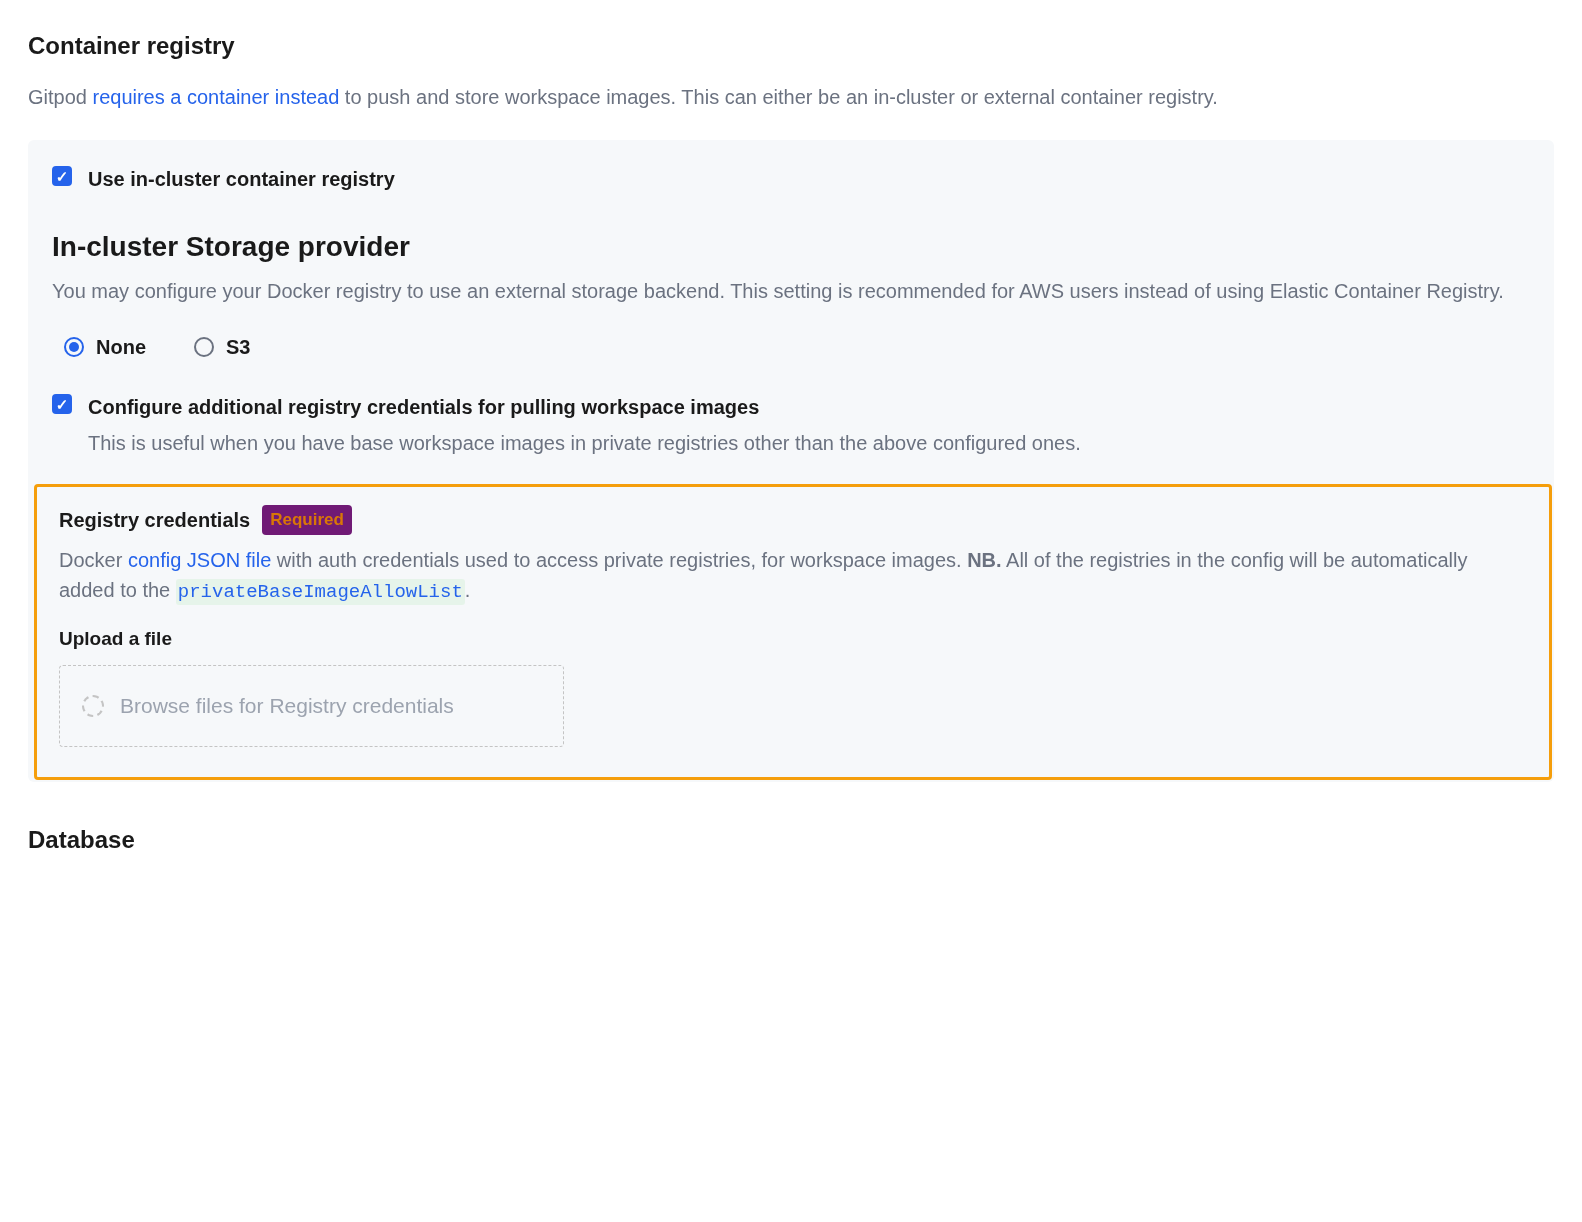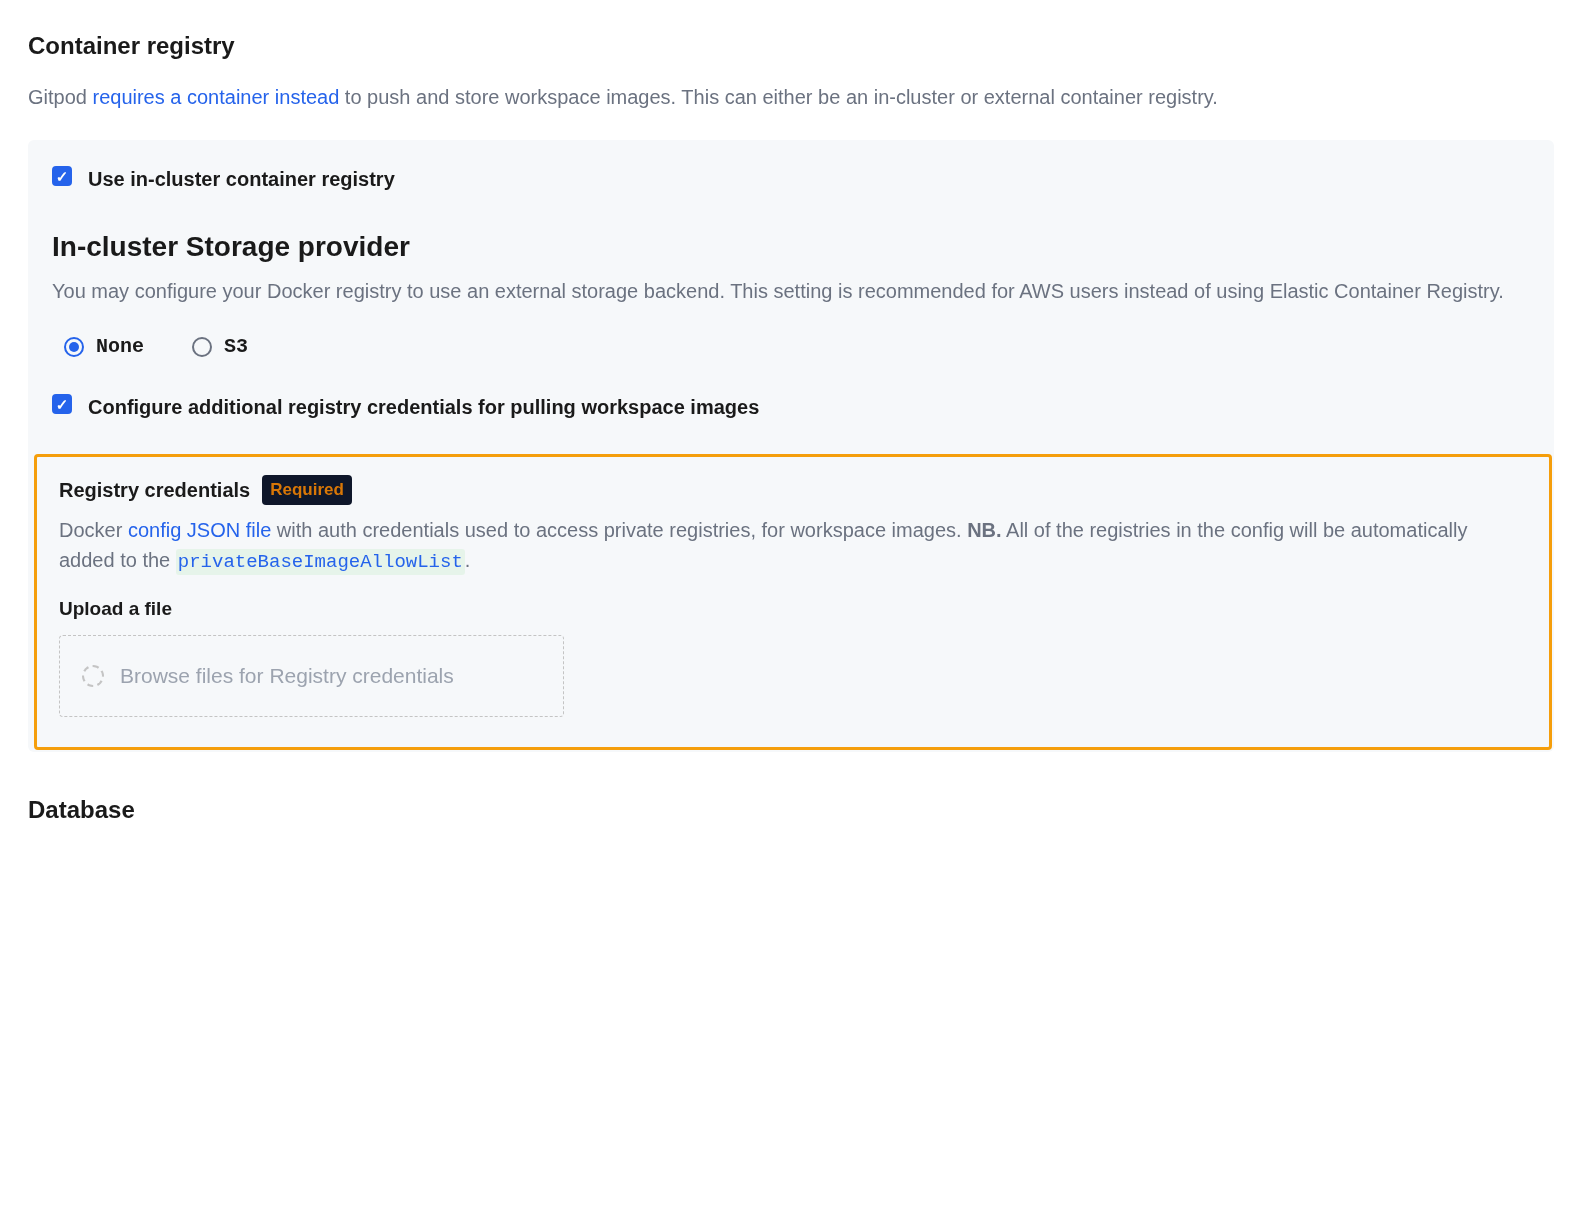--- a/index.html
+++ b/index.html
@@ -87,21 +87,20 @@
     .section-desc {
       color: #6b7280;
       font-size: 20px;
       margin-bottom: 26px;
     }
     .radio-group {
       display: flex;
       gap: 48px;
       margin-bottom: 30px;
       padding-left: 12px;
-      font-family: Liberation Mono, monospace;
     }
     .radio-option {
       display: flex;
       align-items: center;
       gap: 12px;
       cursor: pointer;
     }
     .radio {
       width: 20px;
       height: 20px;
@@ -137,21 +136,21 @@
       align-items: center;
       gap: 12px;
       margin-bottom: 10px;
     }
     .reg-title {
       font-weight: 700;
       font-size: 20px;
       color: #1a1a1a;
     }
     .required-badge {
-      background: #0f172a;
+      background: #701a75;
       color: #d97706;
       font-size: 17px;
       font-weight: 600;
       padding: 2px 8px;
       border-radius: 4px;
     }
     .reg-desc {
       color: #6b7280;
       font-size: 20px;
       margin-bottom: 18px;
@@ -236,20 +235,21 @@
         <span class="radio-label">S3</span>
       </div>
     </div>
 
     <div class="option-row">
       <div class="checkbox">
         <span class="checkbox-check">✓</span>
       </div>
       <div class="option-content">
         <div class="option-title">Configure additional registry credentials for pulling workspace images</div>
+        <div class="option-desc">This is useful when you have base workspace images in private registries other than the above configured ones.</div>
       </div>
     </div>
 
     <div class="highlight-box">
       <div class="reg-heading">
         <span class="reg-title">Registry credentials</span>
         <span class="required-badge">Required</span>
       </div>
       <div class="reg-desc">
         <span>Docker </span><a class="link" href="#">config JSON file</a><span> with auth credentials used to access private registries, for workspace images. </span><span class="bold">NB.</span><span> All of the registries in the config will be automatically added to the </span><span class="code">privateBaseImageAllowList</span><span>.</span>

